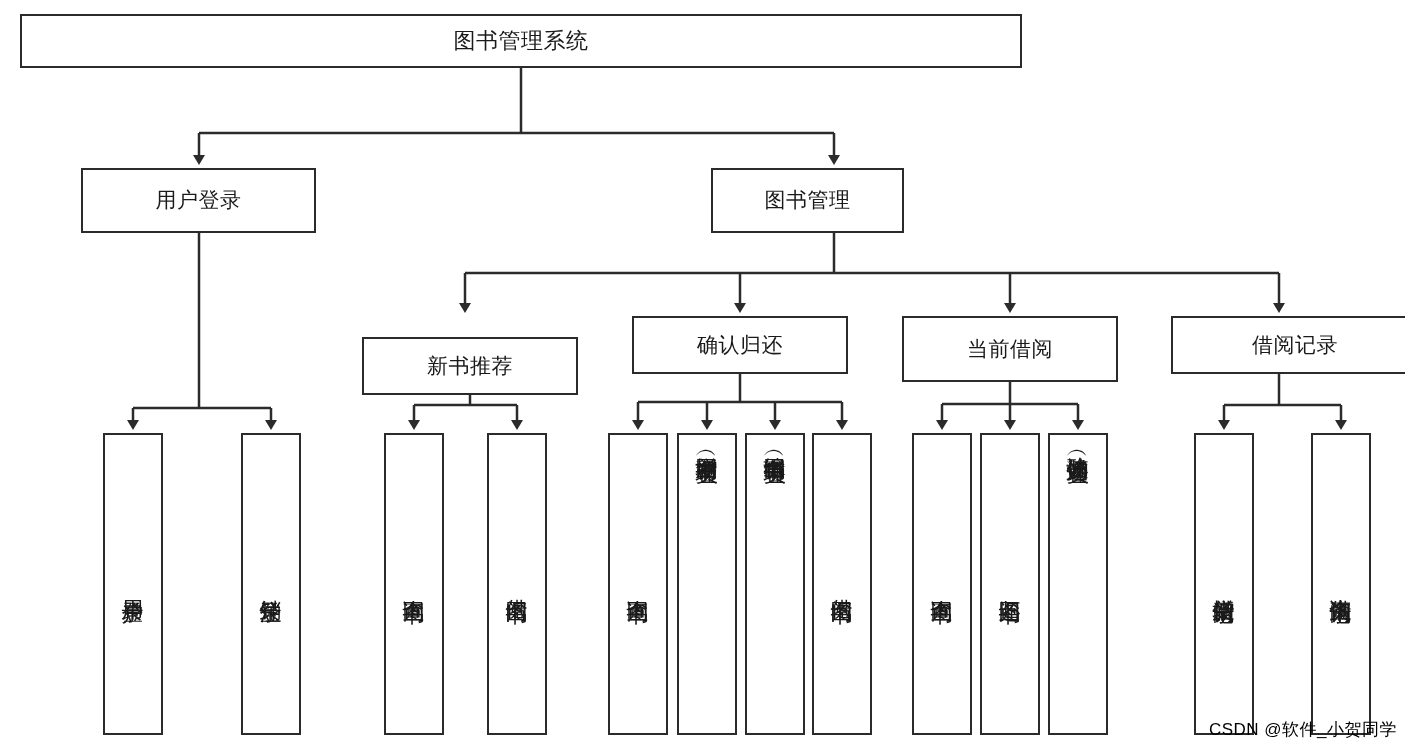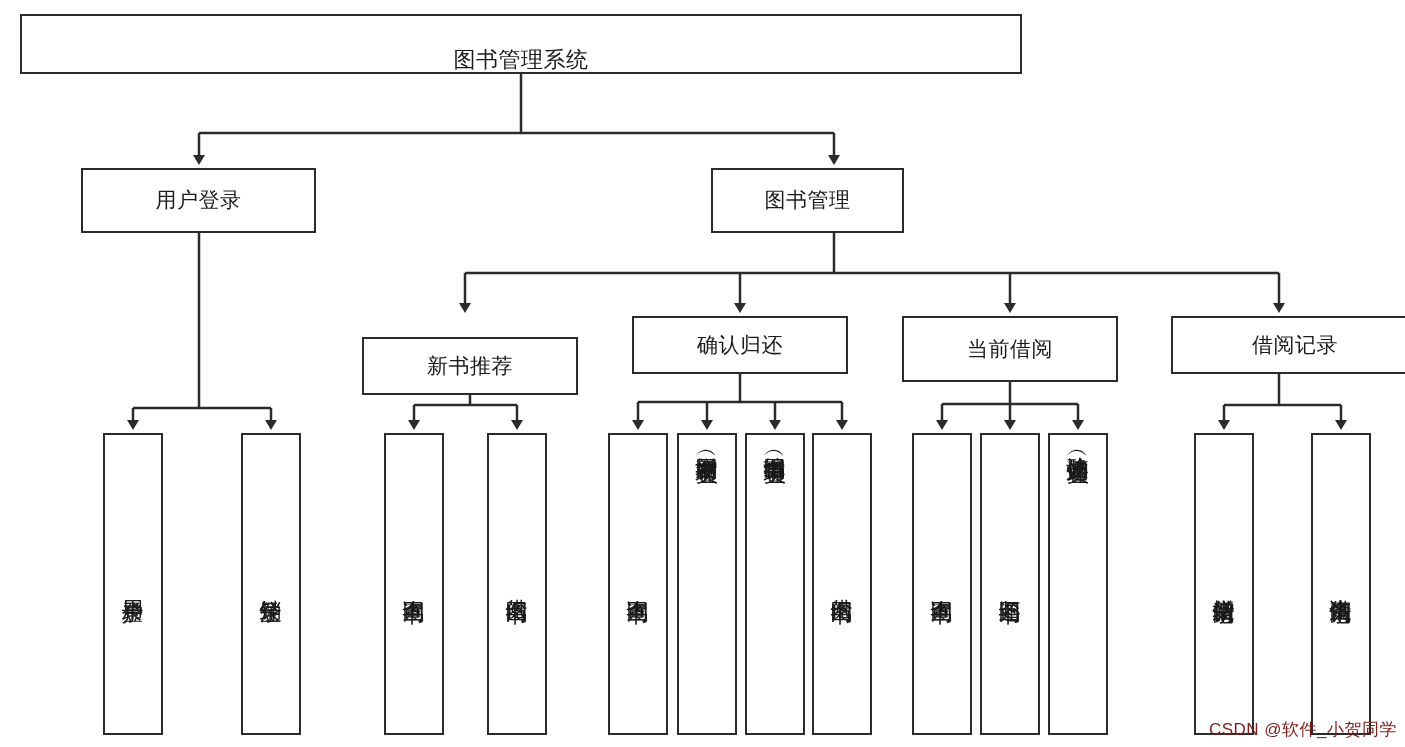--- a/index.html
+++ b/index.html
@@ -65,21 +65,21 @@
   }
   .node.vert.center {
     align-items: center;
     padding-top: 0;
   }
   .watermark {
     position: absolute;
     right: 8px;
     bottom: 6px;
     font-size: 17px;
-    color: #7f1d1d;
+    color: #000000;
     white-space: nowrap;
     letter-spacing: 0.5px;
   }
 </style>
 </head>
 <body>
 
 <div id="canvas">
 
   <svg id="edges" viewBox="0 0 1405 747" xmlns="http://www.w3.org/2000/svg">
@@ -125,21 +125,21 @@
       <path d="M1010,404 L1010,421" marker-end="url(#arrow)"></path>
       <path d="M1078,404 L1078,421" marker-end="url(#arrow)"></path>
 
       <path d="M1279,374 L1279,405"></path>
       <path d="M1224,405 L1341,405"></path>
       <path d="M1224,405 L1224,421" marker-end="url(#arrow)"></path>
       <path d="M1341,405 L1341,421" marker-end="url(#arrow)"></path>
     </g>
   </svg>
 
-  <div class="node horiz root" style="left:20px; top:14px; width:1002px; height:60px;align-items:flex-end;">
+  <div class="node horiz root" style="left:20px; top:14px; width:1002px; height:54px;">
     <span class="label">图书管理系统</span>
   </div>
 
   <div class="node horiz" style="left:81px; top:168px; width:235px; height:65px;">
     <span class="label">用户登录</span>
   </div>
   <div class="node horiz" style="left:711px; top:168px; width:193px; height:65px;">
     <span class="label">图书管理</span>
   </div>
 

